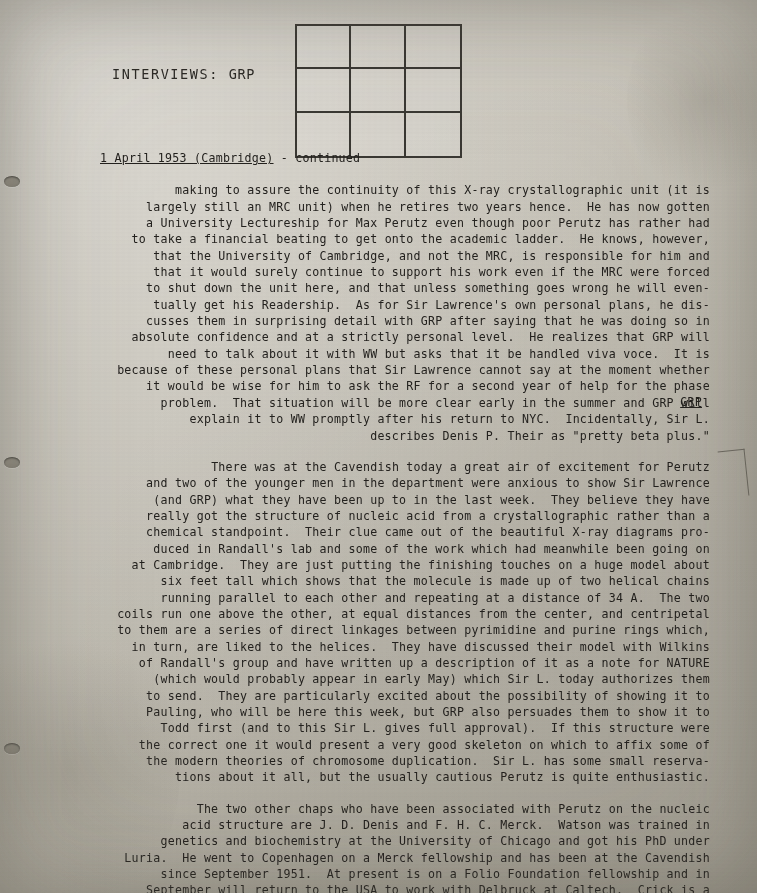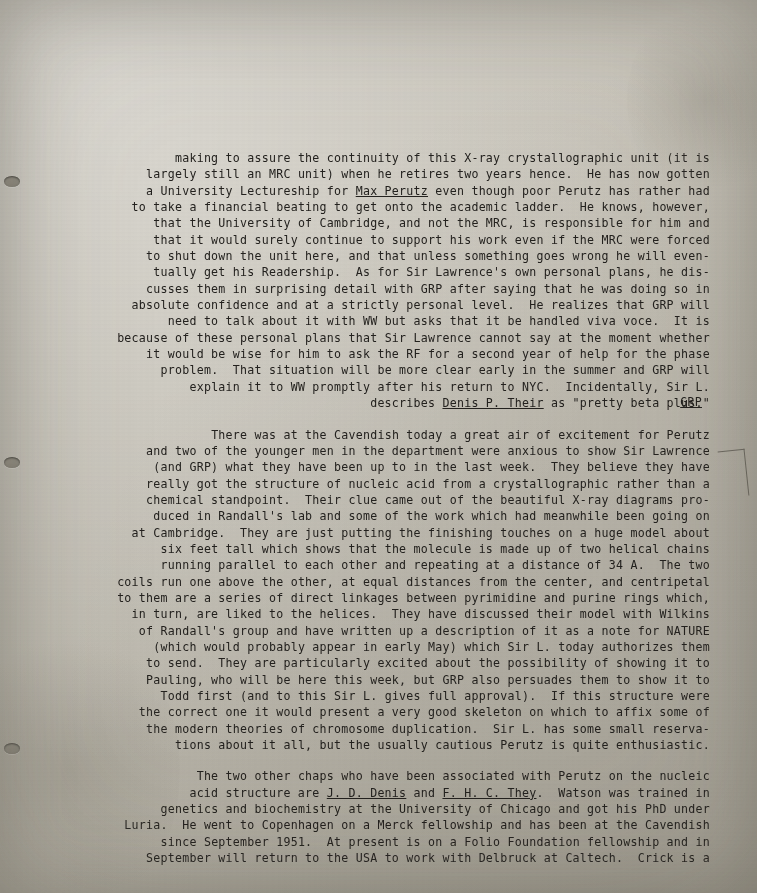--- a/index.html
+++ b/index.html
@@ -110,21 +110,21 @@
     text-decoration: underline;
   }
   p.para {
     margin: 0 0 15px 0;
     text-align: right;
     white-space: pre-wrap;
   }
   p.para.indent {
     text-indent: 72px;
   }
-  .u { text-decoration: underline; }
+  .u { }
   .marginnote {
     position: absolute;
     right: 8px;
     top: 244px;
     font-size: 11.6px;
     letter-spacing: 0.3px;
     text-decoration: underline;
     color: #23211e;
   }
   .pen-mark {
@@ -147,22 +147,37 @@
 </style>
 </head>
 <body>
 
 <div class="page">
 
   <div class="hole h1"></div>
   <div class="hole h2"></div>
   <div class="hole h3"></div>
 
+  <div class="header-row">
+    <div class="interviews"><span>INTERVIEWS:</span> <span class="tag">GRP</span></div>
+    <div class="grid-box">
+      <div class="cell"></div>
+      <div class="cell"></div>
+      <div class="cell"></div>
+      <div class="cell"></div>
+      <div class="cell"></div>
+      <div class="cell"></div>
+      <div class="cell"></div>
+      <div class="cell"></div>
+      <div class="cell"></div>
+    </div>
+  </div>
 
   <div class="doc">
+    <div class="datehead"><span class="u">1 April 1953 (Cambridge)</span> <span>- continued</span></div>
 
     <p class="para">making to assure the continuity of this X-ray crystallographic unit (it is
 largely still an MRC unit) when he retires two years hence.  He has now gotten
 a University Lectureship for <span class="u">Max Perutz</span> even though poor Perutz has rather had
 to take a financial beating to get onto the academic ladder.  He knows, however,
 that the University of Cambridge, and not the MRC, is responsible for him and
 that it would surely continue to support his work even if the MRC were forced
 to shut down the unit here, and that unless something goes wrong he will even-
 tually get his Readership.  As for Sir Lawrence's own personal plans, he dis-
 cusses them in surprising detail with GRP after saying that he was doing so in
@@ -187,21 +202,21 @@
 in turn, are liked to the helices.  They have discussed their model with Wilkins
 of Randall's group and have written up a description of it as a note for NATURE
 (which would probably appear in early May) which Sir L. today authorizes them
 to send.  They are particularly excited about the possibility of showing it to
 Pauling, who will be here this week, but GRP also persuades them to show it to
 Todd first (and to this Sir L. gives full approval).  If this structure were
 the correct one it would present a very good skeleton on which to affix some of
 the modern theories of chromosome duplication.  Sir L. has some small reserva-
 tions about it all, but the usually cautious Perutz is quite enthusiastic.</p>
     <p class="para indent">The two other chaps who have been associated with Perutz on the nucleic
-acid structure are <span class="u">J. D. Denis</span> and <span class="u">F. H. C. They</span>.  Watson was trained in
+acid structure are <span class="u">J. D. Denis</span> and <span class="u">F. H. C. Merck</span>.  Watson was trained in
 genetics and biochemistry at the University of Chicago and got his PhD under
 Luria.  He went to Copenhagen on a Merck fellowship and has been at the Cavendish
 since September 1951.  At present is on a Folio Foundation fellowship and in
 September will return to the USA to work with Delbruck at Caltech.  Crick is a</p>
 
     <div class="marginnote">GRP</div>
   </div>
 
   <div class="pen-mark"></div>
 

